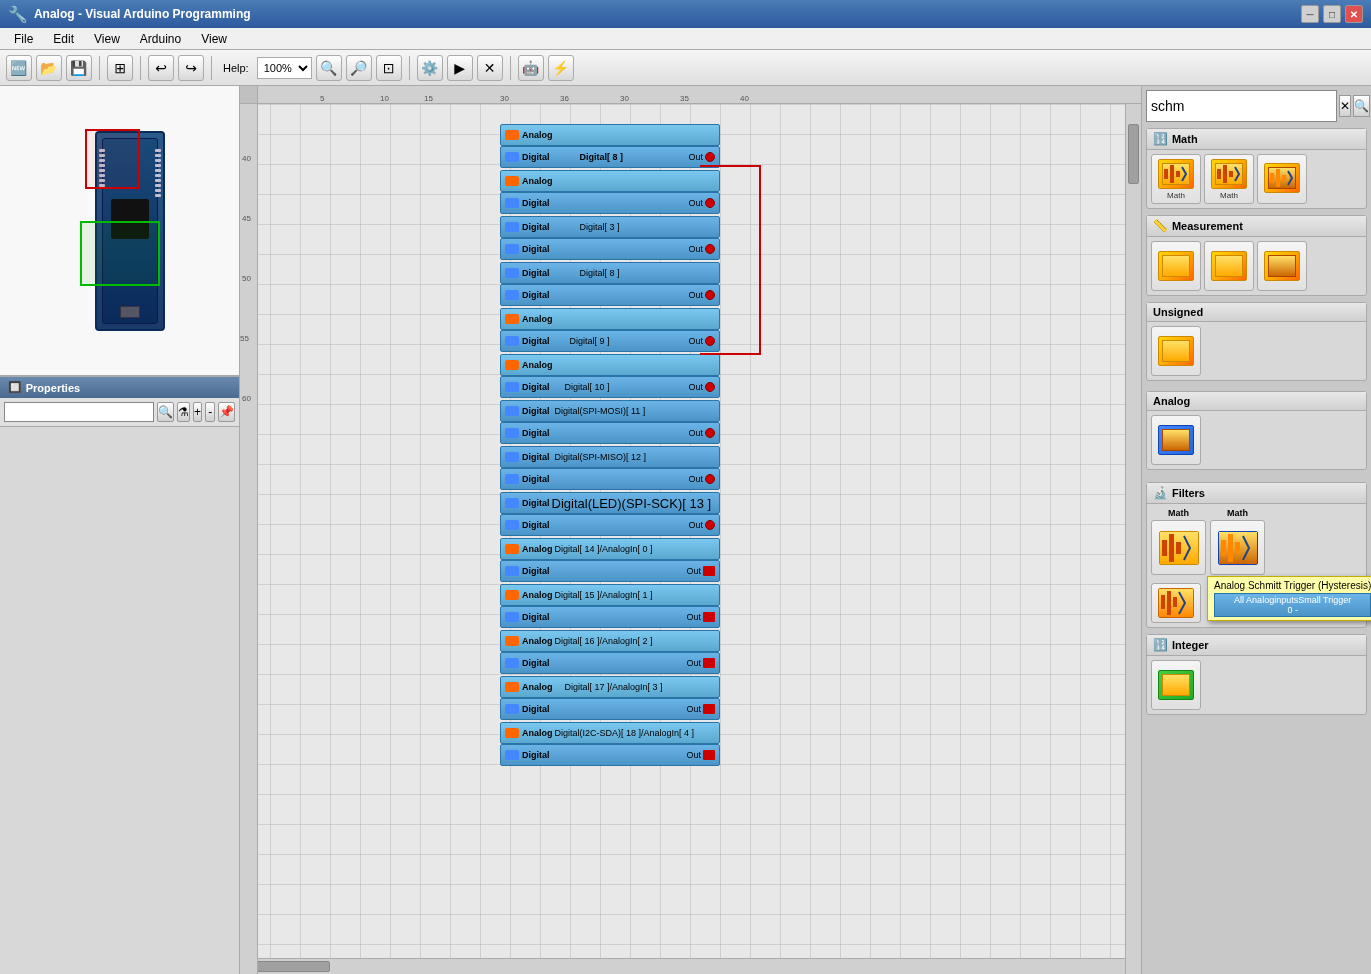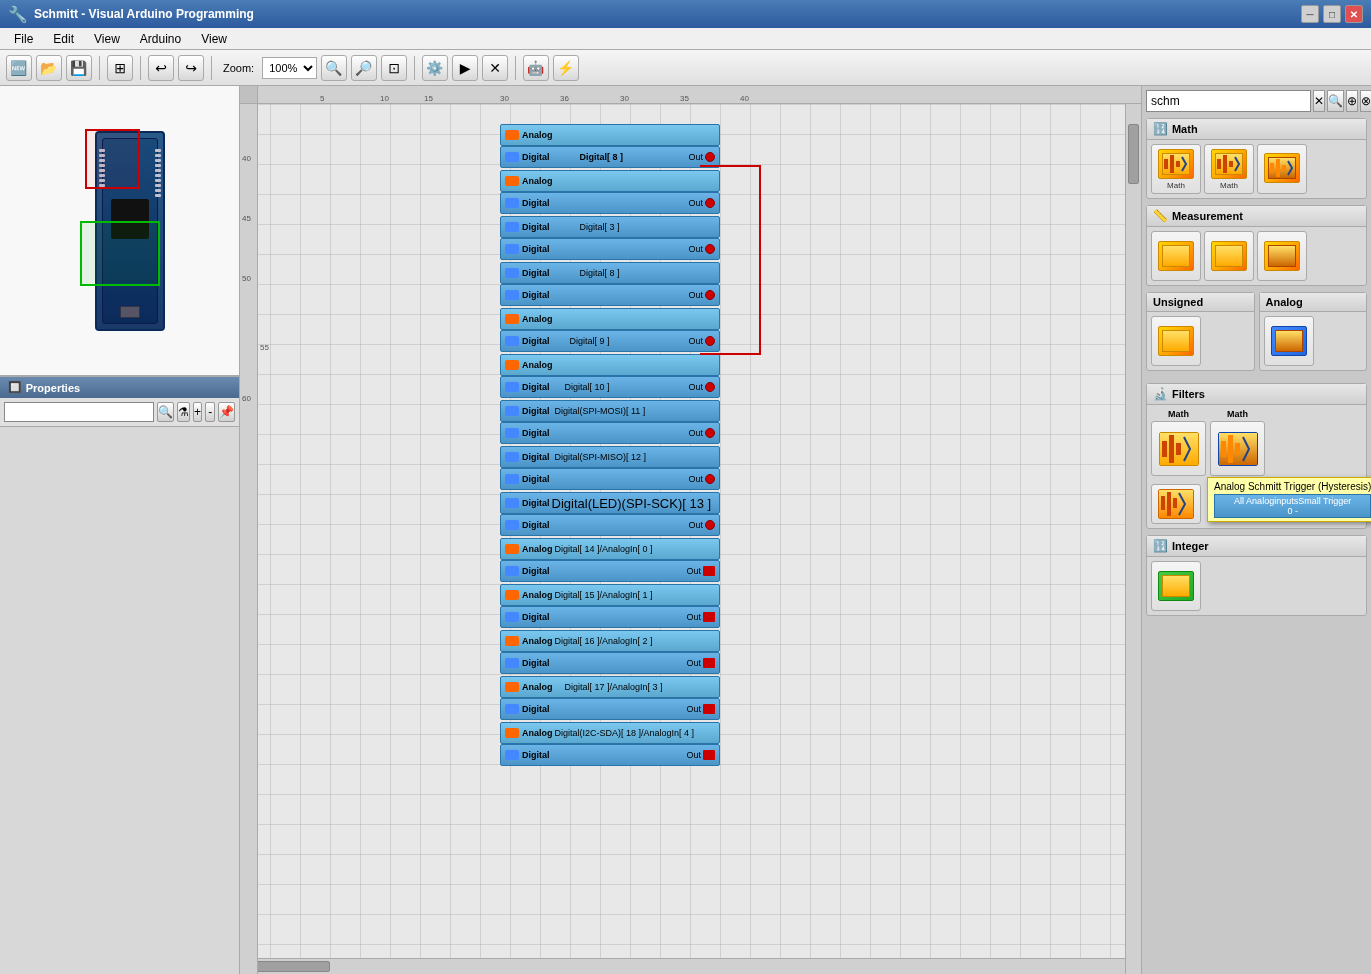--- a/index.html
+++ b/index.html
@@ -199,25 +199,25 @@
       padding: 4px;
     }
     .search-bar {
       display: flex;
       align-items: center;
       margin-bottom: 6px;
       gap: 2px;
     }
     .search-input {
       flex: 1;
-      height: 22px;
+      height: 32px;
       border: 1px solid #888;
       background: white;
       padding: 0 4px;
-      font-size: 12px;
+      font-size: 14px;
     }
     .search-btn {
       width: 22px; height: 22px;
       background: linear-gradient(to bottom, #fff, #d0d0d0);
       border: 1px solid #999;
       display: flex; align-items: center; justify-content: center;
       cursor: pointer; font-size: 12px;
     }
     .component-group {
       background: #d8d8d8;
@@ -351,21 +351,21 @@
       border-radius: 2px;
       display: flex; align-items: center; justify-content: center;
     }
   </style>
 </head>
 <body>
 
 <div id="title-bar">
   <div id="title-bar-left">
     <span style="font-size:16px;">🔧</span>
-    <span>Schmitt - Visual Arduino Programming</span>
+    <span>Analog - Visual Arduino Programming</span>
   </div>
   <div id="title-bar-controls">
     <div class="title-btn">─</div>
     <div class="title-btn">□</div>
     <div class="title-btn close">✕</div>
   </div>
 </div>
 
 <div id="menu-bar">
   <span class="menu-item">File</span>
@@ -378,21 +378,21 @@
 <div id="toolbar">
   <div class="tb-btn">🆕</div>
   <div class="tb-btn">📂</div>
   <div class="tb-btn">💾</div>
   <div class="tb-sep"></div>
   <div class="tb-btn">⊞</div>
   <div class="tb-sep"></div>
   <div class="tb-btn">↩</div>
   <div class="tb-btn">↪</div>
   <div class="tb-sep"></div>
-  <span class="zoom-label">Zoom:</span>
+  <span class="zoom-label">Help:</span>
   <select class="zoom-select">
     <option>100%</option>
     <option>50%</option>
     <option>75%</option>
     <option>125%</option>
     <option>150%</option>
     <option>200%</option>
   </select>
   <div class="tb-btn">🔍</div>
   <div class="tb-btn">🔎</div>
@@ -482,21 +482,21 @@
     </div>
 
     <div id="canvas-scroll" style="flex:1; position:relative; overflow:hidden;">
 
       <div id="canvas-bg"></div>
 
       <div style="position:absolute; left:0; top:0; width:18px; height:100%; background:#d0d0d0; border-right:1px solid #aaa; z-index:5; font-size:8px; color:#555;">
         <span style="position:absolute; top:50px; left:2px;">40</span>
         <span style="position:absolute; top:110px; left:2px;">45</span>
         <span style="position:absolute; top:170px; left:2px;">50</span>
-        <span style="position:absolute; top:230px; left:20px;margin-top:9px;">55</span>
+        <span style="position:absolute; top:230px; left:0;">55</span>
         <span style="position:absolute; top:290px; left:2px;">60</span>
       </div>
 
       <div id="components-container">
 
         <div class="component-block">
           <div class="comp-row" style="background:linear-gradient(to bottom,#7ac8f0,#5aa8d0);">
             <span style="width:14px;height:10px;background:#ff6600;border-radius:2px;margin-right:3px;display:inline-block;"></span>
             <span class="comp-label">Analog</span>
           </div>
@@ -784,21 +784,21 @@
           </div>
         </div>
         <div class="comp-tile">
           <div class="tile-icon">
             <div style="width:28px;height:22px;background:linear-gradient(to bottom,#ffe066,#cc6600);border:1px solid #aa4400;"></div>
           </div>
         </div>
       </div>
     </div>
 
-    <div style="display:flex;gap:4px;margin-bottom:6px;">
+    <div style="display:flex;gap:4px;margin-bottom:6px;flex-direction:column;">
       <div class="component-group" style="flex:1;">
         <div class="group-header">
           <span>Unsigned</span>
         </div>
         <div class="group-items">
           <div class="comp-tile">
             <div class="tile-icon">
               <div style="width:28px;height:22px;background:linear-gradient(to bottom,#ffe066,#ffaa00);border:1px solid #cc8800;"></div>
             </div>
           </div>

